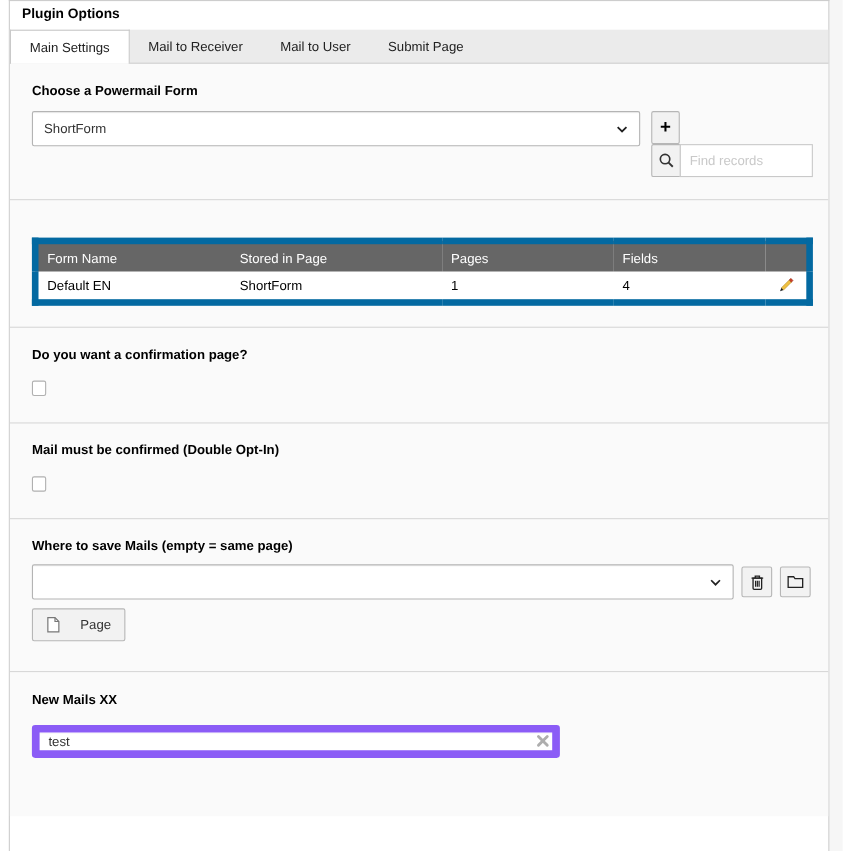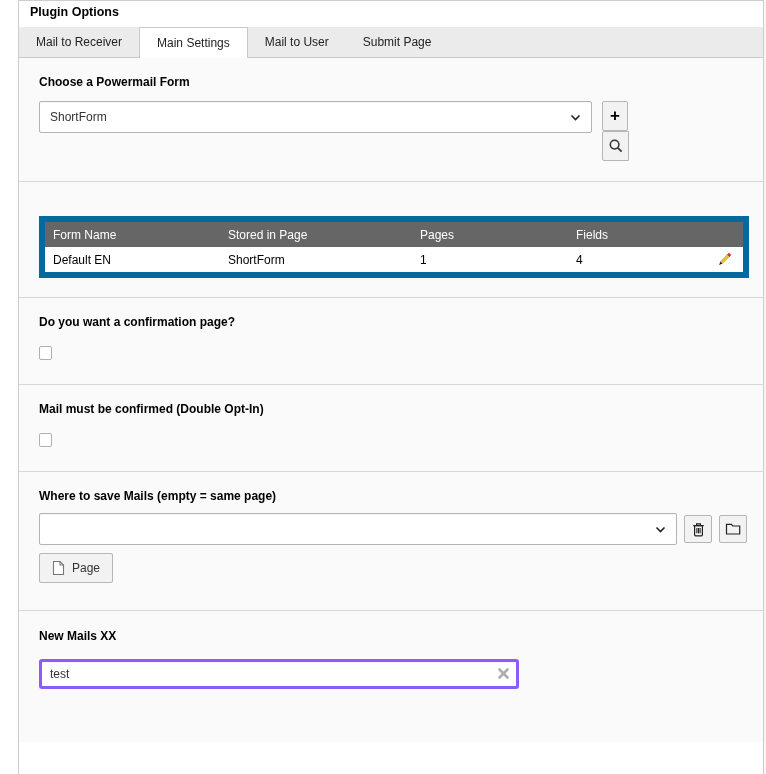--- a/index.html
+++ b/index.html
@@ -1,19 +1,19 @@
 <!DOCTYPE html>
 <html><head>
 <meta charset="utf-8">
 <style>
   * { margin:0; padding:0; box-sizing:border-box; }
   html,body { width:766px; height:774px; overflow:hidden; background:#ffffff;
               font-family:"Liberation Sans", sans-serif; font-size:12px; color:#111; }
   .right-strip { position:absolute; top:0; right:0; width:13px; height:774px; background:#f6f6f6; }
-  .outer { position:absolute; left:18px; top:0; width:746px; height:774px;
+  .outer { position:absolute; left:8px; top:0; width:746px; height:774px;
            background:#ffffff; border:1px solid #cdcdcd; border-bottom:none; }
   .plugin-title { margin:4px 0 0 11px; font-weight:bold; font-size:12.5px; color:#000; }
 
   
   .tabbar { margin-top:8px; height:31px; background:#ebebeb; border-bottom:1px solid #c9c9c9;
             display:flex; align-items:stretch; }
   .tab { padding:0 17px; display:flex; align-items:center; color:#222; cursor:pointer; }
   .tab.active { background:#fff; border:1px solid #c9c9c9; border-bottom:none; margin-bottom:-1px; }
 
   
@@ -54,47 +54,47 @@
   
   .cb-section { padding-bottom:24px; }
   .cb-section .sec-label { margin-bottom:17px; }
   input.cb { -webkit-appearance:none; appearance:none; width:13px; height:14px; background:#fff;
              border:1px solid #b0b0b0; border-radius:2px; cursor:pointer; display:block; }
 
   
   .save-row { display:flex; align-items:flex-start; }
   .sel-save { width:638px; }
   .sq-btn { width:28px; height:28px; margin-left:7px; margin-top:2px; }
-  .page-btn { margin-top:8px; height:30px; padding:0 12px; gap:7px; color:#333;align-items:center; }
+  .page-btn { margin-top:8px; height:30px; padding:0 12px; gap:18px; color:#333;align-items:center; }
 
   
   .nf-section { border-bottom:none; padding-top:18px; }
   .nf-wrap { position:relative; width:480px; }
-  .nf-input { width:480px; height:30px; border:3px solid #8b5cf6; border-radius:3px;
+  .nf-input { width:480px; height:30px; border:7px solid #8b5cf6; border-radius:3px;
               padding:0 28px 0 8px; font-size:12px; color:#333; background:#fff; outline:none;
               box-shadow: inset 0 1px 1px rgba(0,0,0,.04); font-family:"Liberation Sans",sans-serif; }
   .nf-clear { position:absolute; right:9px; top:8px; cursor:pointer; }
 
   svg { display:block; }
 </style>
 </head>
 <body>
 
 <div class="right-strip"></div>
 
 <div class="outer">
 
   <div class="plugin-title">Plugin Options</div>
 
   <div class="tabbar">
+    <div class="tab active">
+      <span>Main Settings</span>
+    </div>
     <div class="tab">
       <span>Mail to Receiver</span>
-    </div>
-    <div class="tab active">
-      <span>Main Settings</span>
     </div>
     <div class="tab">
       <span>Mail to User</span>
     </div>
     <div class="tab">
       <span>Submit Page</span>
     </div>
   </div>
 
   <div class="panel">
@@ -116,20 +116,21 @@
           </div>
           <div class="search-group">
             <div class="btn search-btn">
               <span>
                 <svg width="16" height="16" viewBox="0 0 16 16">
                     <circle cx="6.6" cy="6.6" r="4.3" fill="none" stroke="#333" stroke-width="1.5"></circle>
                     <line x1="9.8" y1="9.8" x2="13.6" y2="13.6" stroke="#333" stroke-width="1.7"></line>
                   </svg>
               </span>
             </div>
+            <input class="search-input" type="text" placeholder="Find records" style="">
           </div>
         </div>
       </div>
     </div>
 
     <div class="section table-section">
       <table class="forms">
         <thead>
           <tr>
             <th class="col-name">Form Name</th>

